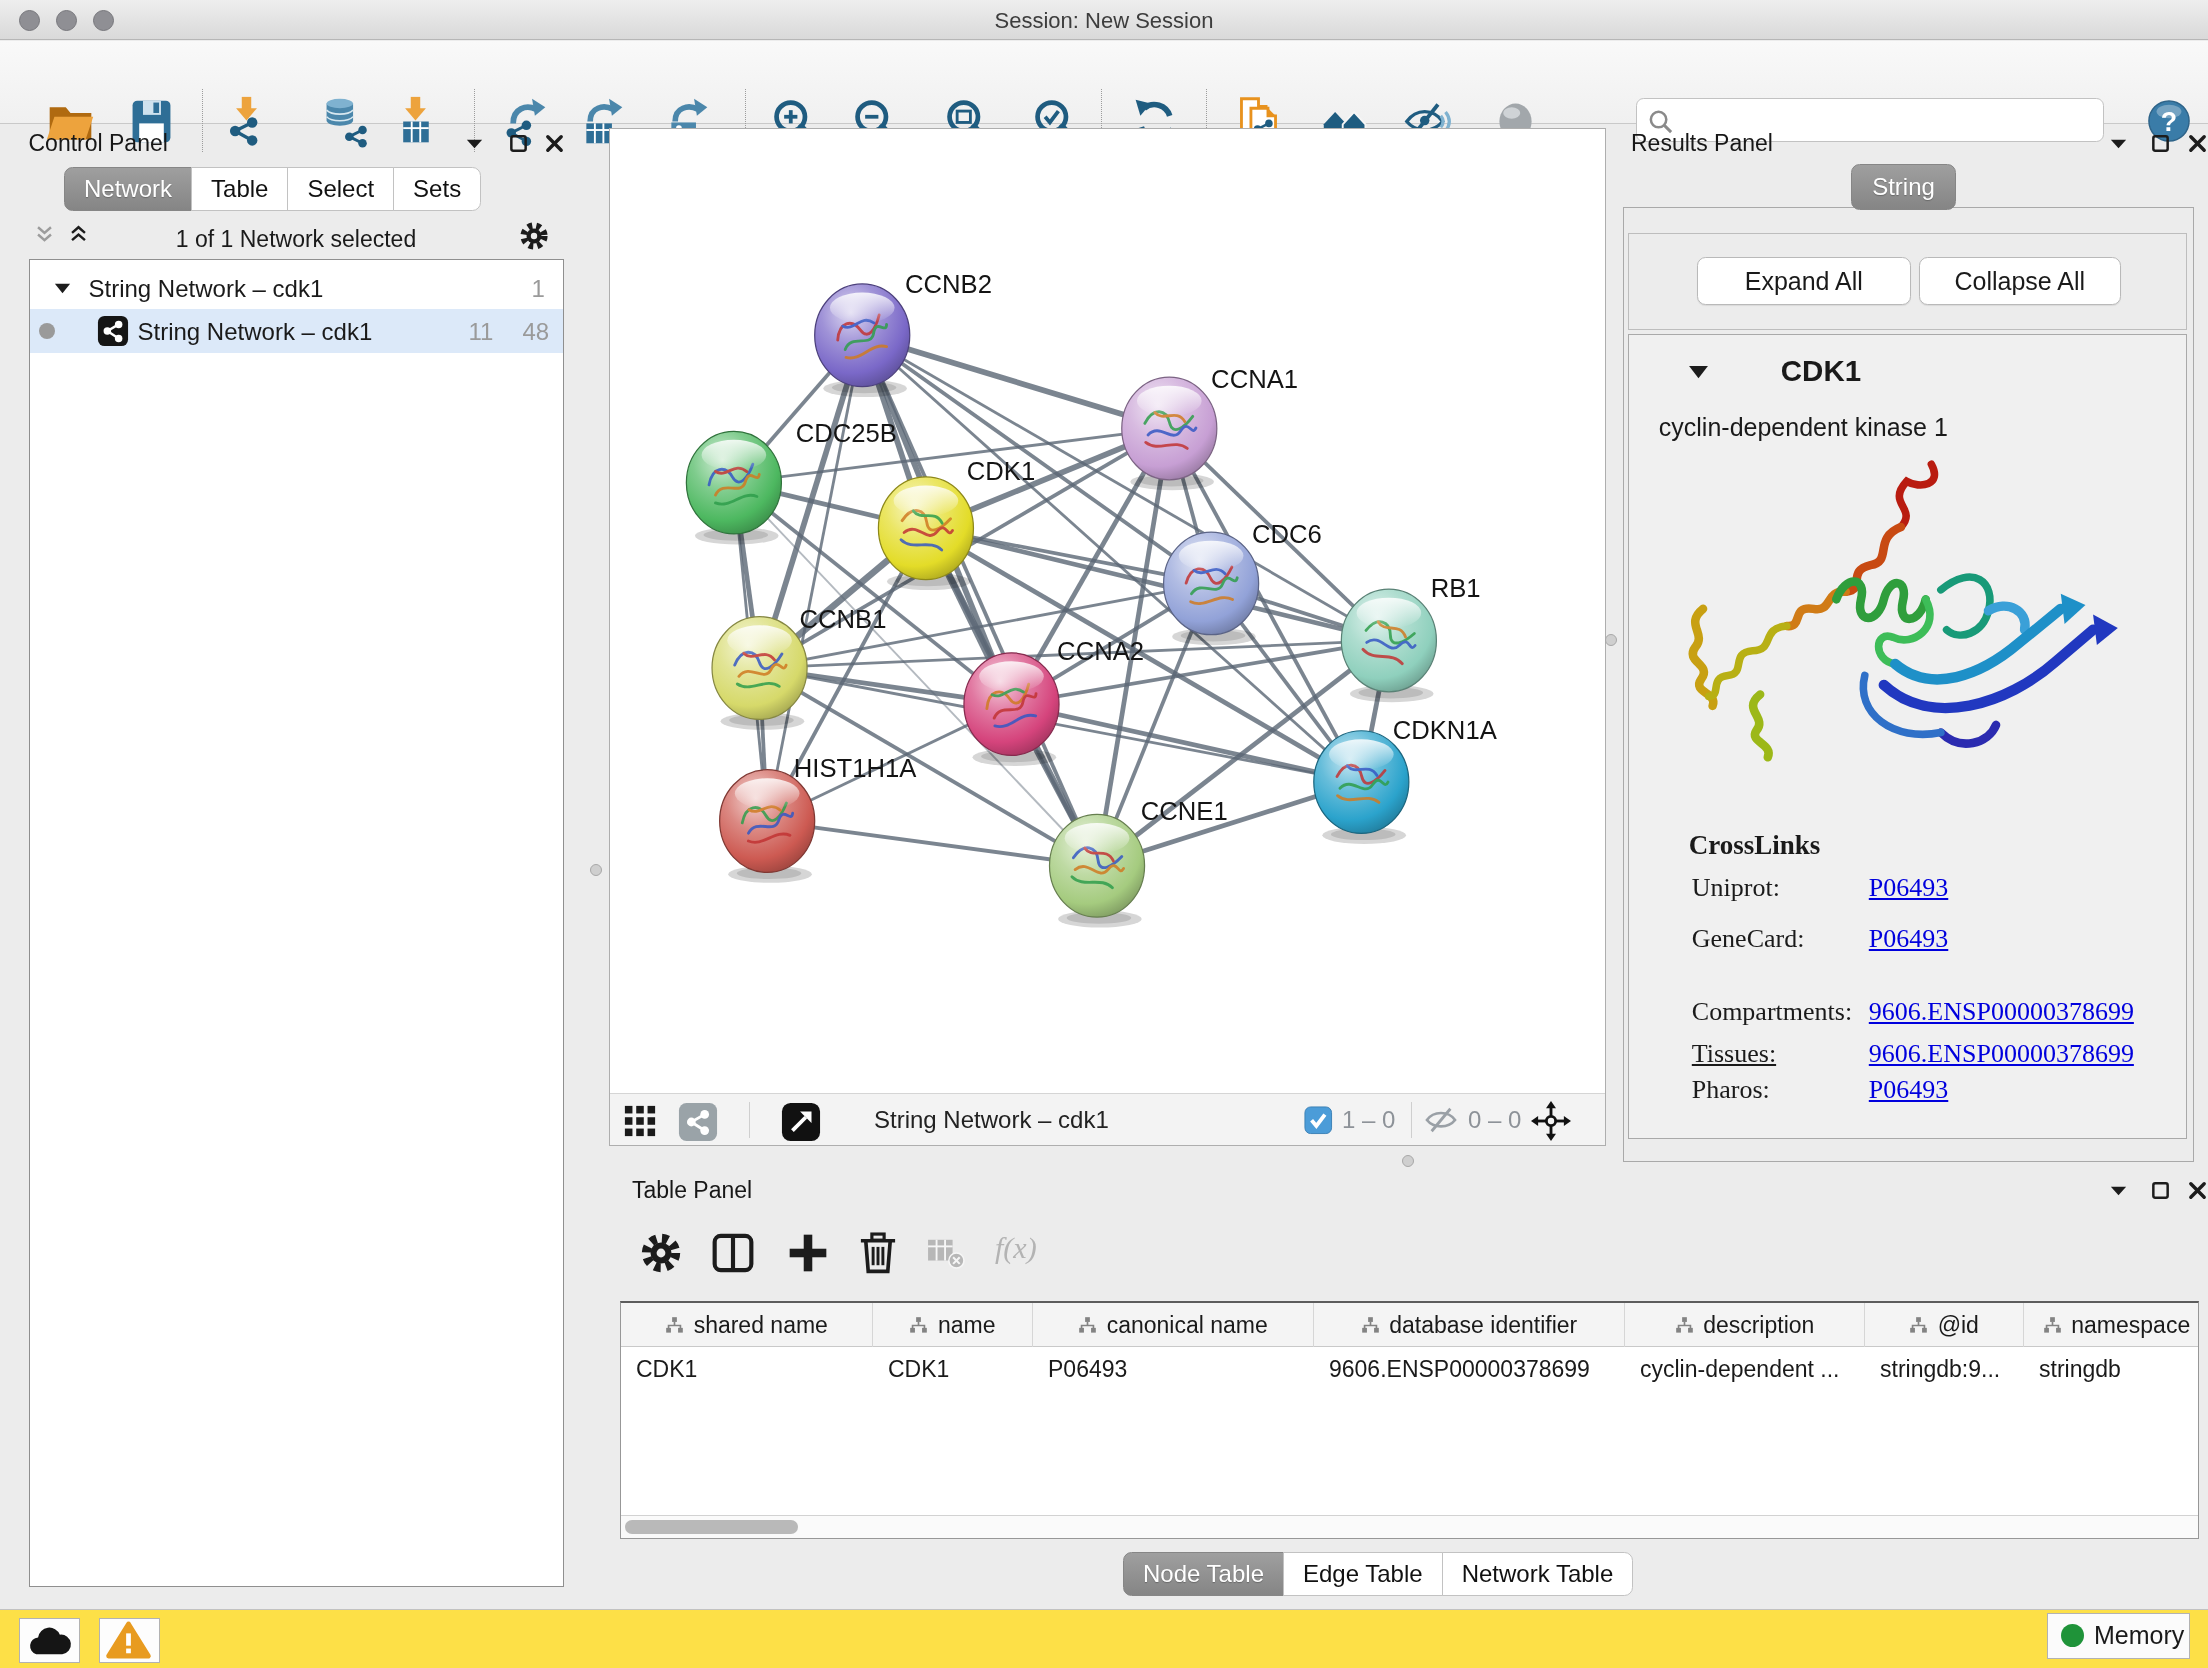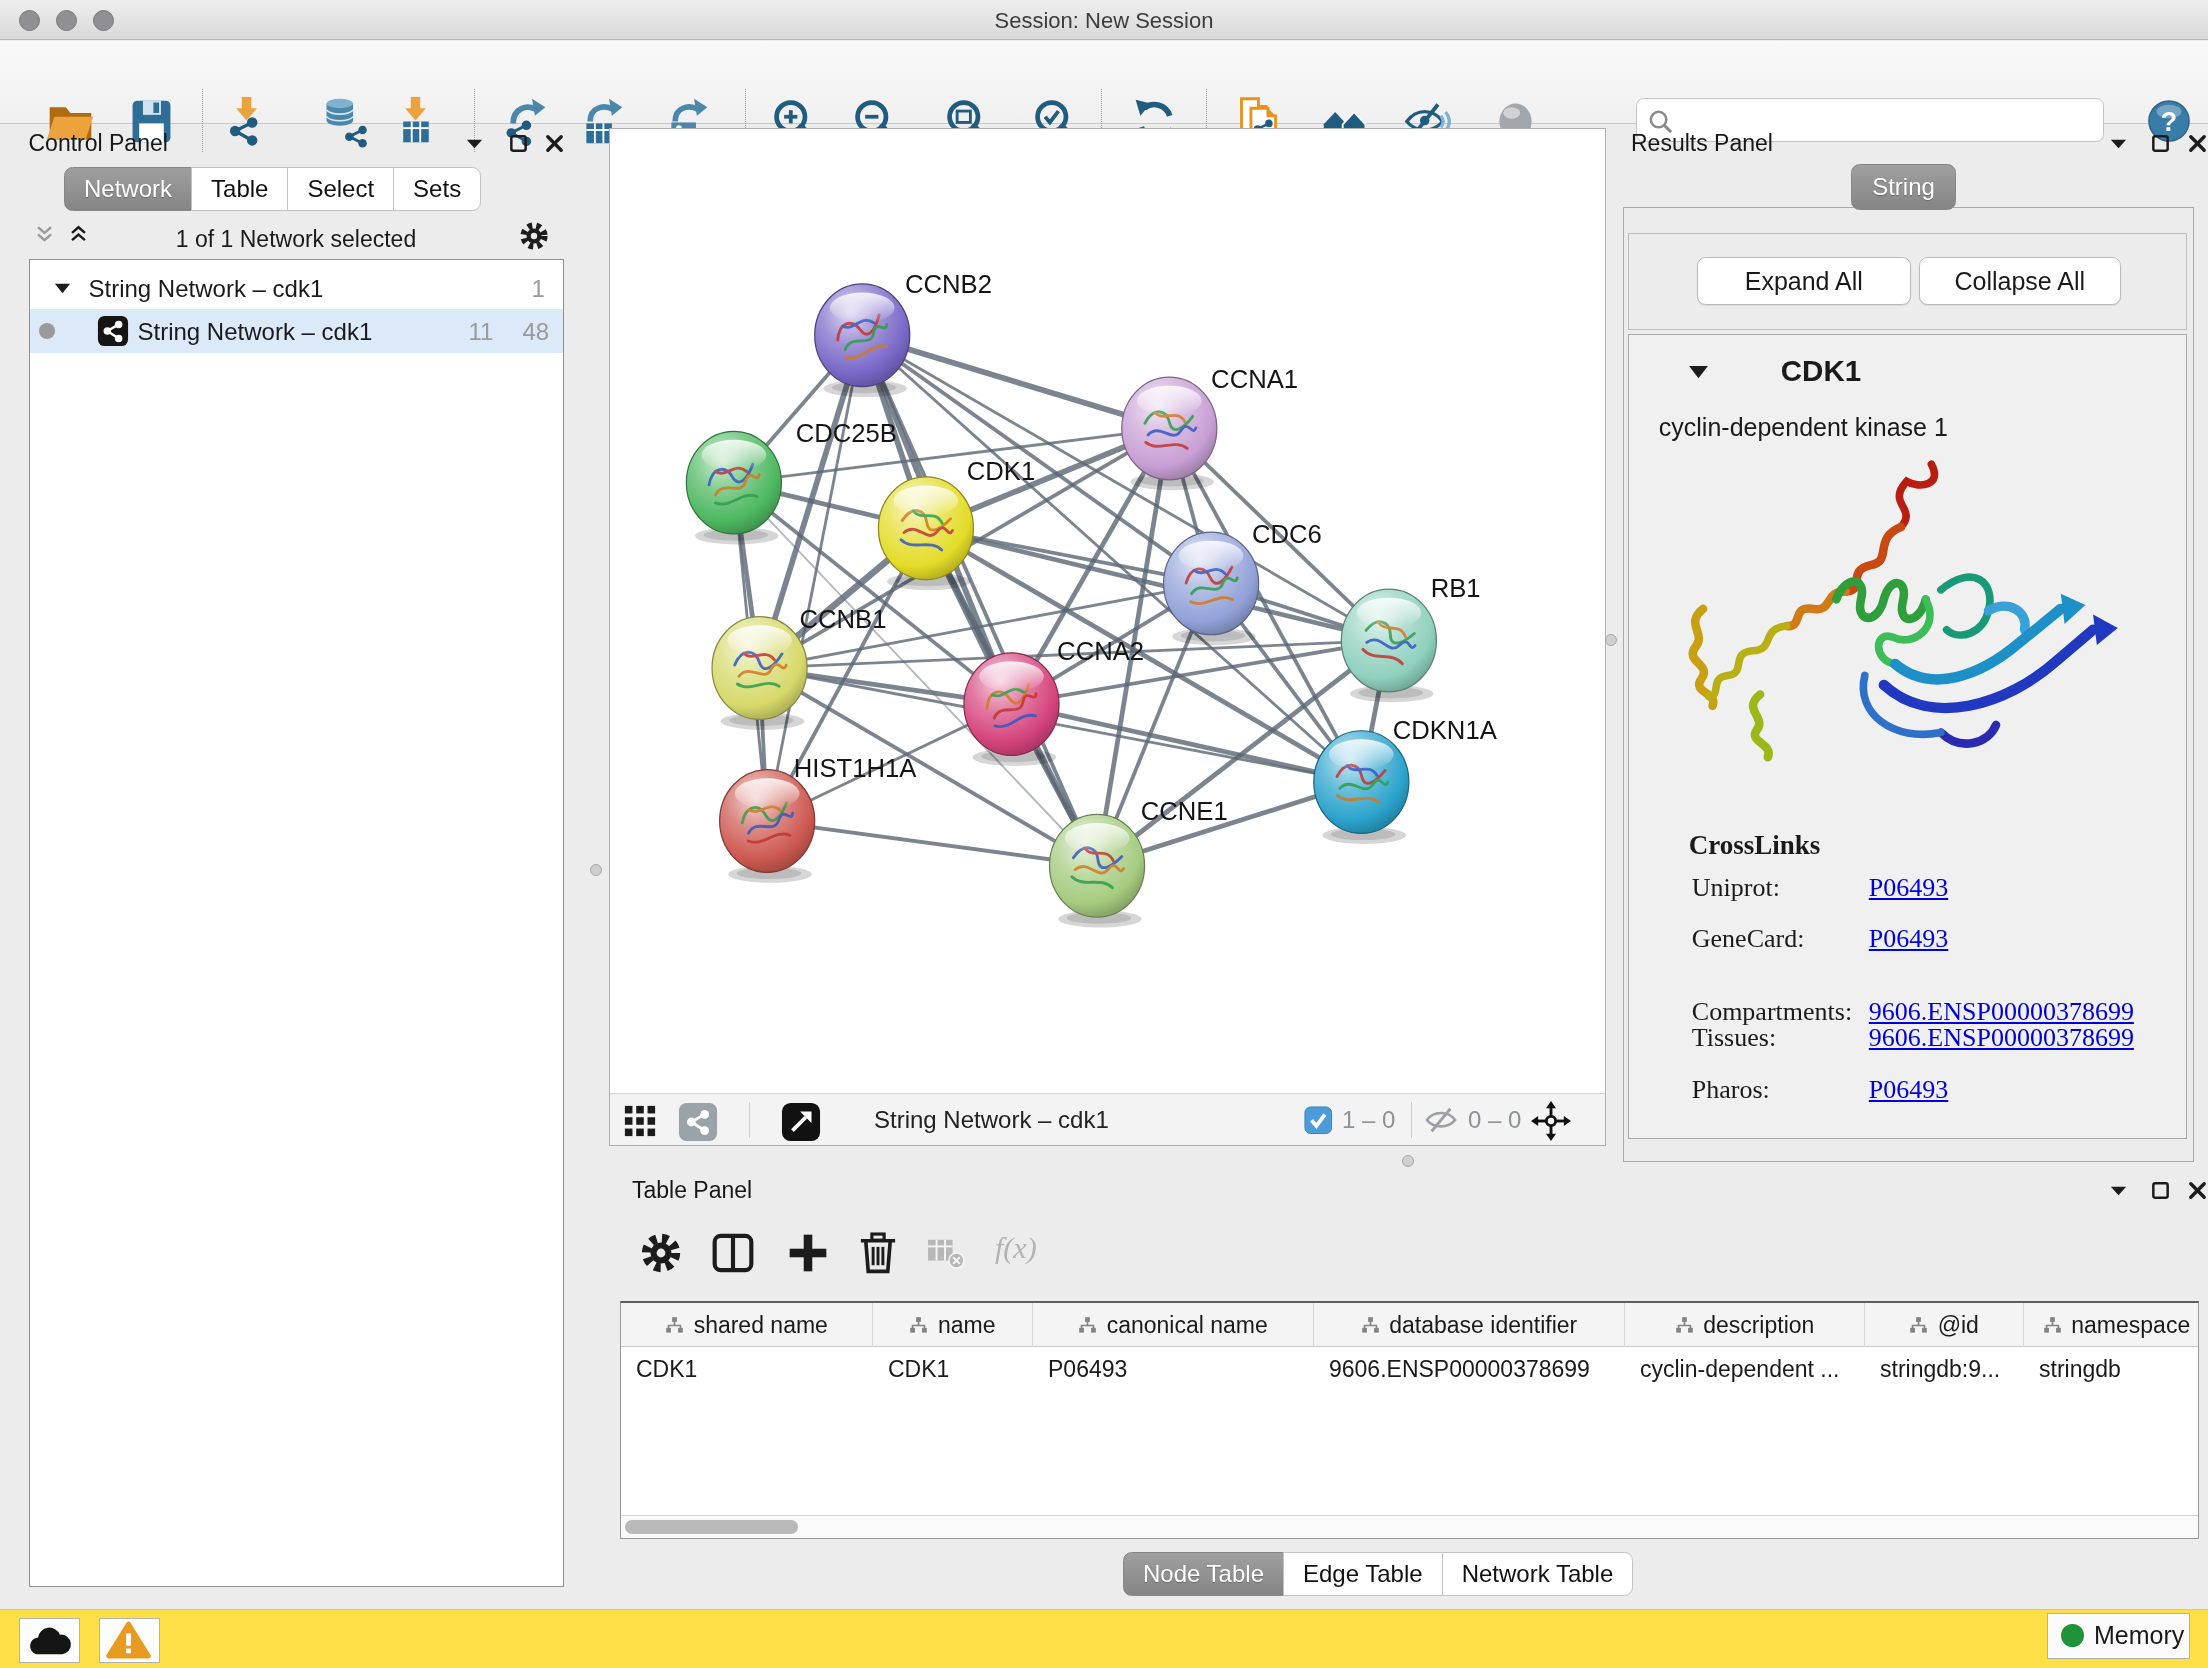--- a/index.html
+++ b/index.html
@@ -739,21 +739,21 @@
           <path d="M230 240 C 220 280 260 310 310 300" stroke="#2f70c8" stroke-width="8"></path>
         </g>
         <polygon points="436,154 462,166 440,186" fill="#1e90c8"></polygon>
         <polygon points="470,176 496,190 474,208" fill="#2138c0"></polygon>
       </svg>
       <div class="xl xl-head">CrossLinks</div>
       <div id="xl-rows">
           <div class="xl xl-row" style="top: 538px;"><span>Uniprot:</span><a href="#" style="color: rgb(0, 0, 221);">P06493</a></div>
           <div class="xl xl-row" style="top: 589px;"><span>GeneCard:</span><a href="#" style="color: rgb(0, 0, 221);">P06493</a></div>
           <div class="xl xl-row" style="top: 639px; margin-top: 23px;"><span>Compartments:</span><a href="#" style="color: rgb(0, 0, 221);">9606.ENSP00000378699</a></div>
-          <div class="xl xl-row" style="top: 688px;"><span>Tissues:</span><a href="#" style="color: rgb(0, 0, 221);">9606.ENSP00000378699</a></div>
+          <div class="xl xl-row" style="top: 704px; text-decoration: underline;"><span>Tissues:</span><a href="#" style="color: rgb(0, 0, 221);">9606.ENSP00000378699</a></div>
           <div class="xl xl-row" style="top: 740px;"><span>Pharos:</span><a href="#" style="color: rgb(0, 0, 221);">P06493</a></div>
         </div>
     </div>
   </div>
 
   <div class="ptitle" style="left:632px;top:1177px">Table Panel</div>
   <svg class="wctl" style="left:2108px;top:1180px" viewBox="0 0 22 22">
       <polygon points="3,7 19,7 11,16" fill="#1c1c1c"></polygon>
     </svg>
   <svg class="wctl" style="left:2150px;top:1180px" viewBox="0 0 22 22">

